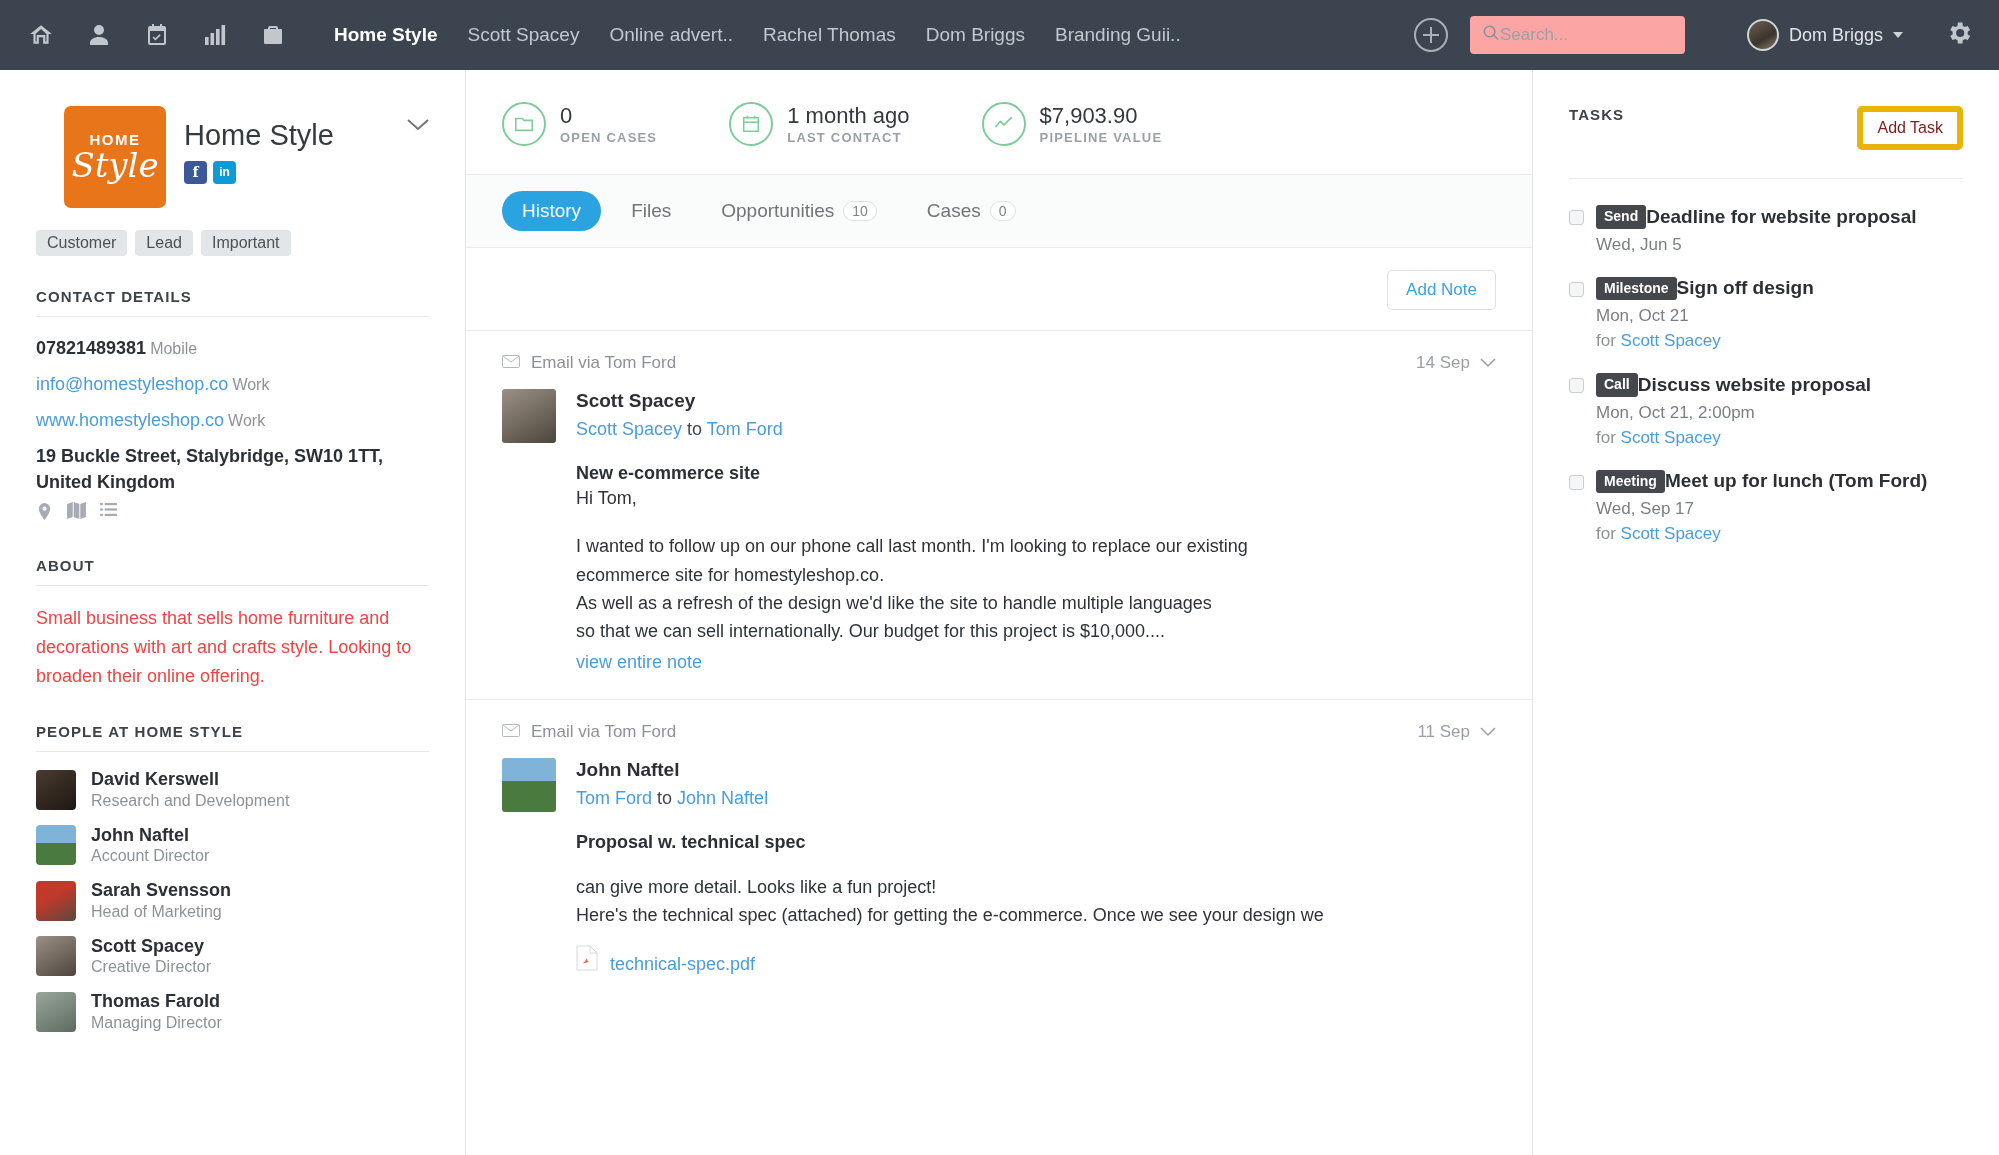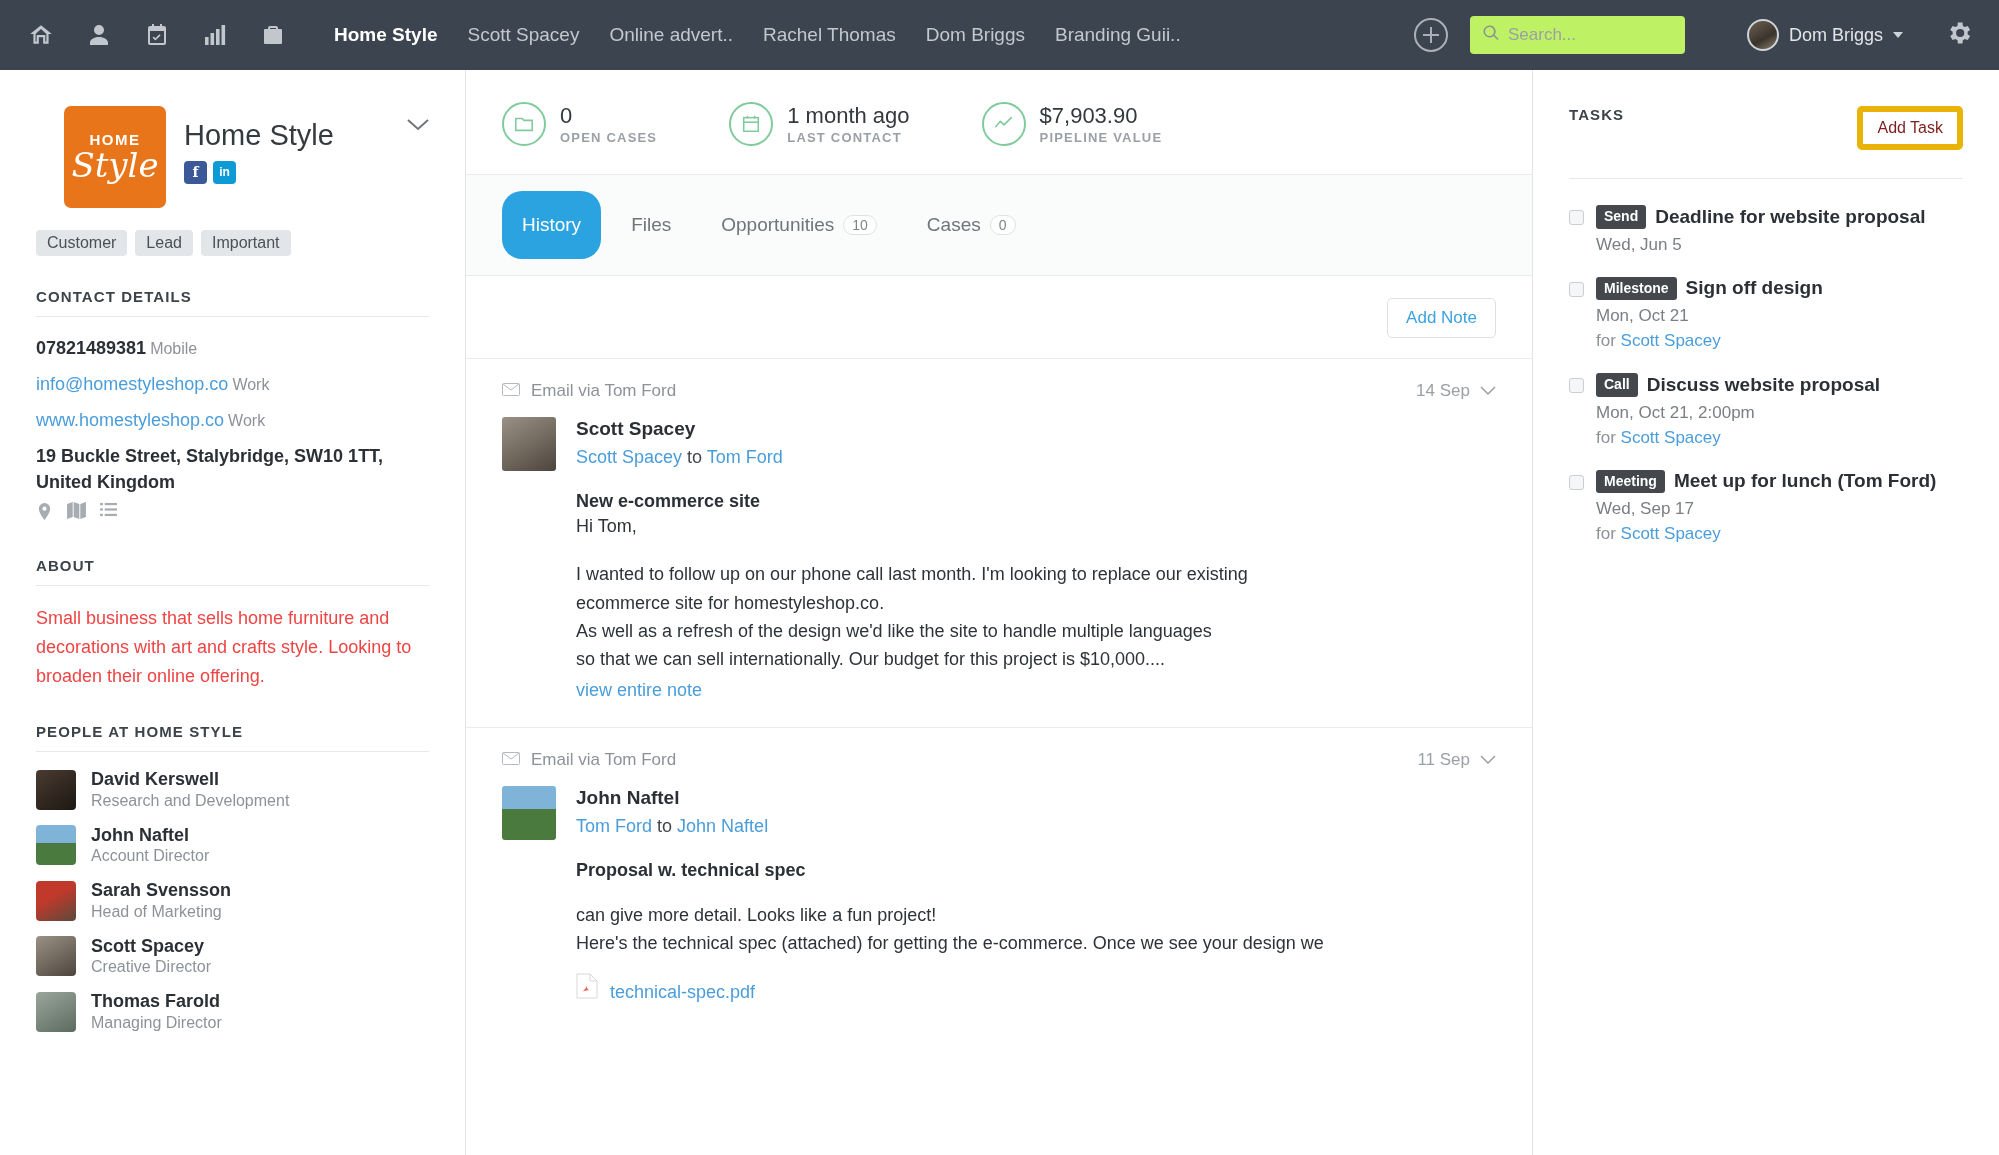--- a/index.html
+++ b/index.html
@@ -26,22 +26,22 @@
   }
   .nav-tab.active { color: #ffffff; font-weight: bold; }
   .nav-right { margin-left: auto; display: flex; align-items: center; gap: 22px; }
   .plus-btn { width: 34px; height: 34px; border-radius: 50%; border: 2px solid #aab0b8; position: relative; cursor: pointer; }
   .plus-btn::before, .plus-btn::after {
     content:""; position: absolute; background: #aab0b8;
   }
   .plus-btn::before { left: 7px; right: 7px; top: 14px; height: 2px; }
   .plus-btn::after { top: 7px; bottom: 7px; left: 14px; width: 2px; }
   .search-box {
-    width: 215px; height: 38px; background: #bef264; border-radius: 4px;
-    display: flex; align-items: center; padding: 8px 12px; gap: 8px;
+    width: 215px; height: 38px; background: #fca5a5; border-radius: 4px;
+    display: flex; align-items: center; padding: 8px 12px; 
   }
   .search-box svg { fill: #8b9199; flex: none; }
   .search-box input {
     border: none; outline: none; background: transparent;
     font-size: 17px; color: #55595f; width: 100%;
     font-family: "Liberation Sans", sans-serif;
   }
   .search-box input::placeholder { color: #9aa0a7; }
   .user-chip { display: flex; align-items: center; gap: 10px; cursor: pointer; margin-left: 40px; }
   .user-avatar {
@@ -125,21 +125,21 @@
   .stat-circle svg { fill: none; stroke: #7fcb9b; stroke-width: 1.7; }
   .stat-val { font-size: 22px; color: #32383e; line-height: 1.15; }
   .stat-lbl { font-size: 13px; color: #9ba0a6; letter-spacing: 1.2px; font-weight: bold; margin-top: 2px; }
 
   .tabs-bar {
     display: flex; align-items: center; gap: 10px;
     padding: 16px 36px 16px 36px; background: #fafbfb;
     border-bottom: 1px solid #e9ebed;
   }
   .tab {
-    font-size: 19px; color: #6f757b; padding: 23px 20px;
+    font-size: 19px; color: #6f757b; padding: 9px 20px;
     border-radius: 20px; cursor: pointer; display: flex; align-items: center; gap: 9px;
   }
   .tab.active { background: #2aa3e0; color: #ffffff; font-weight: normal; }
   .tab-count {
     background: #fff; border: 1px solid #dfe2e5; color: #7e848a;
     font-size: 14px; border-radius: 10px; padding: 1px 8px; min-width: 26px; text-align: center;
   }
 
   .addnote-bar { display: flex; justify-content: flex-end; padding: 22px 36px 20px 0; }
   .addnote-btn {
@@ -176,21 +176,21 @@
     font-size: 16px; padding: 7px 14px; border-radius: 5px; cursor: pointer;
     font-family: "Liberation Sans", sans-serif;
   }
   .task-list { margin-top: 26px; }
   .task { display: flex; gap: 12px; margin-bottom: 22px; }
   .task-check {
     width: 15px; height: 15px; border: 1px solid #c9ced3; border-radius: 3px;
     background: #f4f6f7; flex: none; margin-top: 5px; cursor: pointer;
   }
   .task-main { flex: 1; min-width: 0; }
-  .task-row1 { display: flex; align-items: center; gap: 9px; flex-wrap: wrap; }
+  .task-row1 { display: flex; align-items: center; gap: 0; flex-wrap: wrap; }
   .task-badge {
     background: #44484c; color: #fff; font-size: 14px; font-weight: bold;
     padding: 3px 8px; border-radius: 3px; line-height: 1.25;
   }
   .task-title { font-size: 19px; font-weight: bold; color: #2b3036; }
   .task-date { font-size: 17px; color: #7a7f85; margin-top: 6px; }
   .task-for { font-size: 17px; color: #8d9299; margin-top: 5px; }
   .task-for a { color: #4a9ddb; text-decoration: none; cursor: pointer; }
 </style>
 </head>

